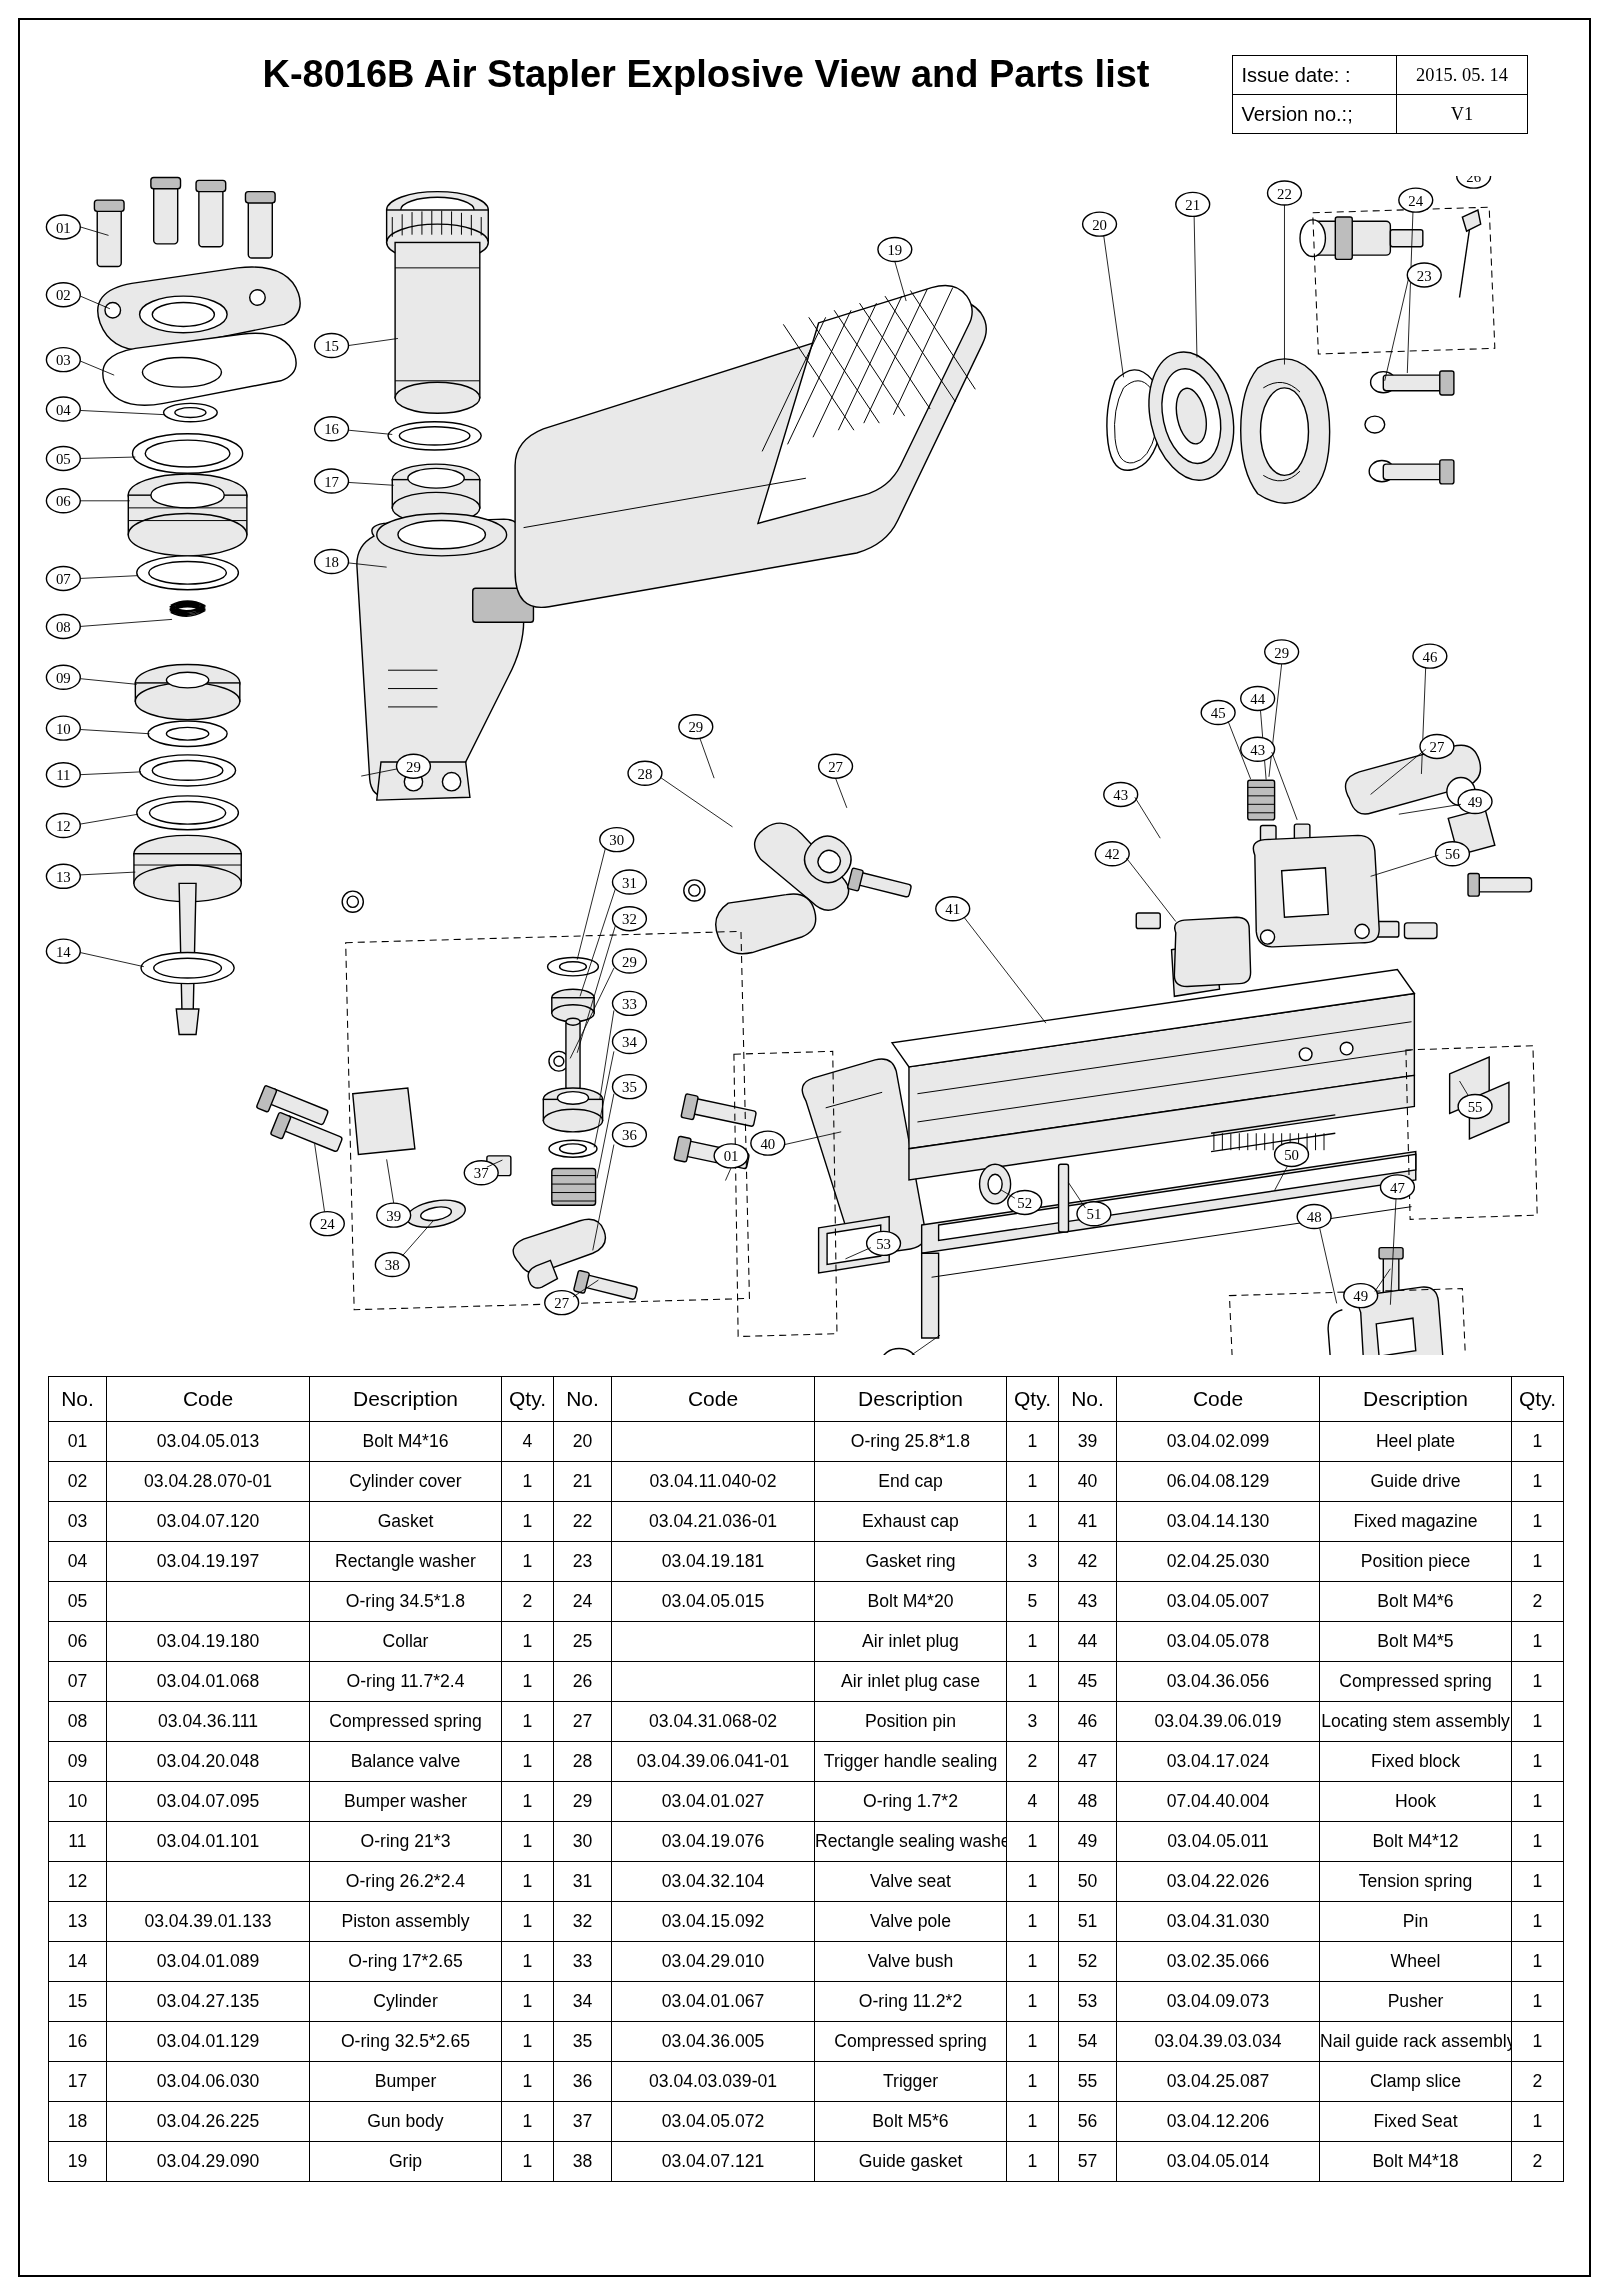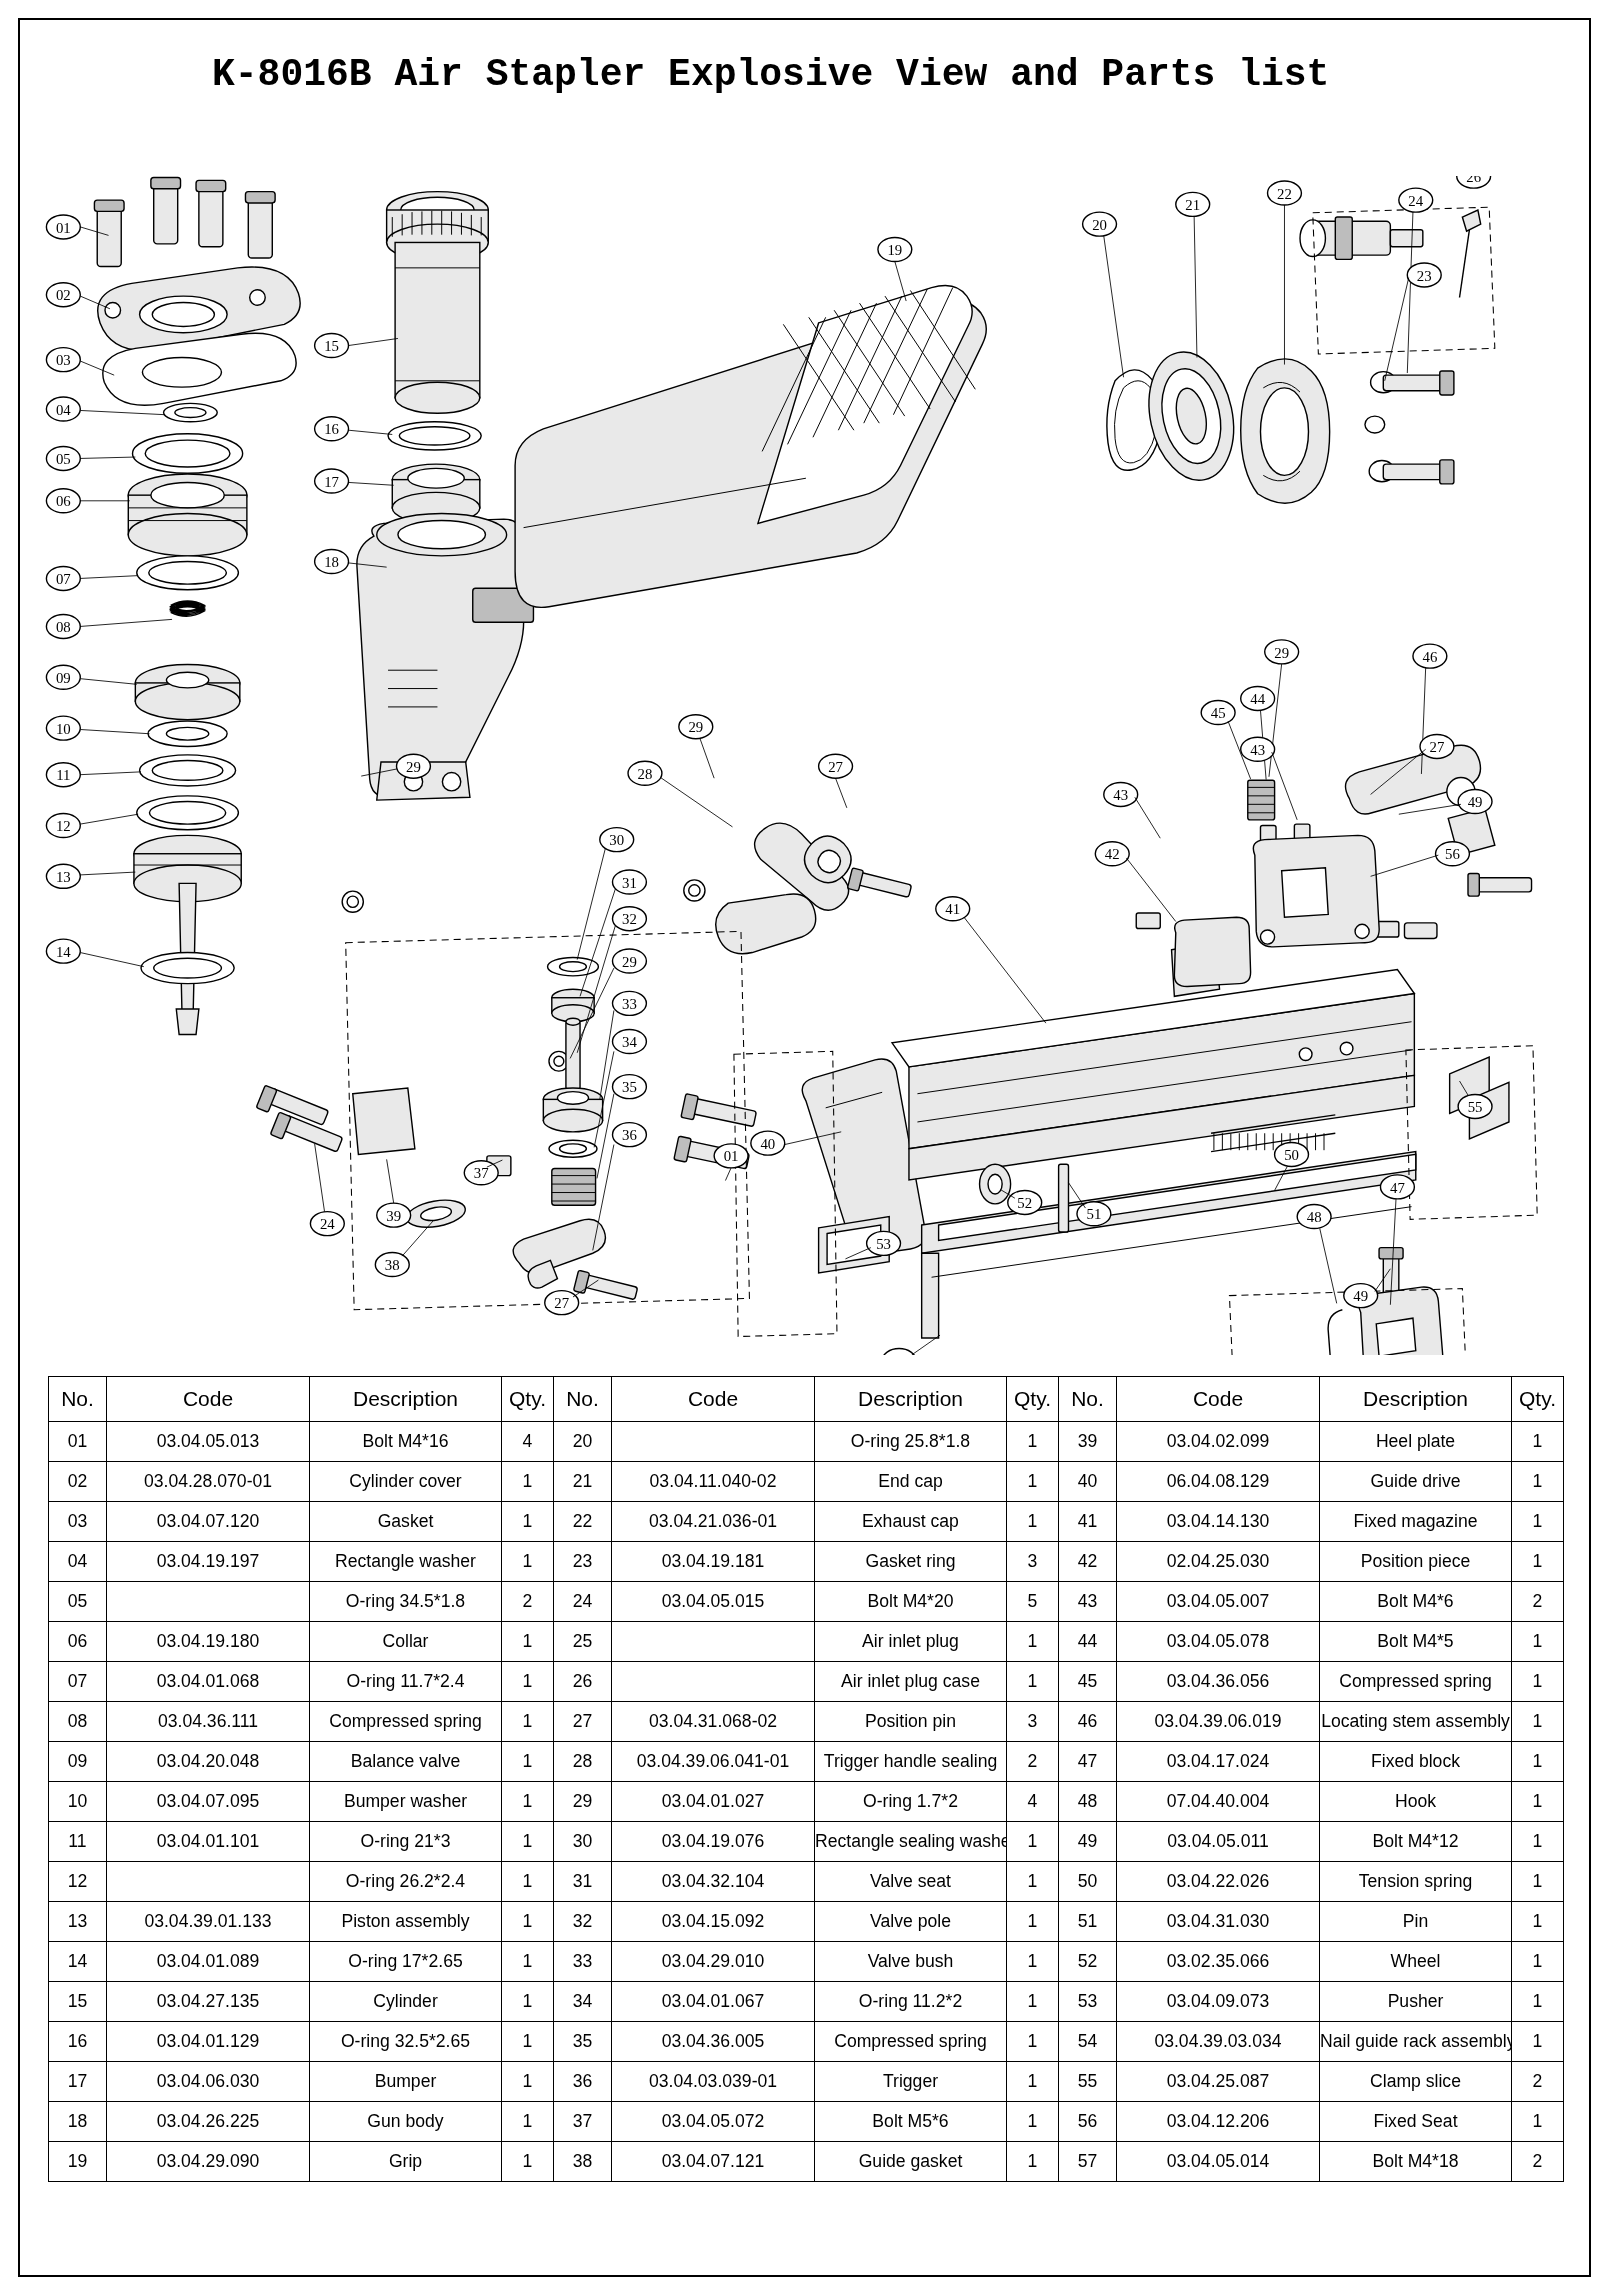--- a/index.html
+++ b/index.html
@@ -30,21 +30,21 @@
   }
   
   .title {
     position: absolute;
     left: 212px;
     top: 53px;
     width: 988px;
     text-align: center;
     font-size: 38px;
     font-weight: bold;
-    font-family: Liberation Mono, monospace;
+    font-family: Liberation Sans, sans-serif;
     letter-spacing: 0px;
     white-space: nowrap;
   }
   .issue-box {
     position: absolute;
     left: 1232px;
     top: 55px;
     width: 296px;
     border: 1.4px solid #000;
     box-sizing: border-box;
@@ -118,20 +118,30 @@
   .shrink2 { font-size: 12.7px; }
 </style>
 </head>
 <body>
 
 <div id="page">
   <div class="frame"></div>
 
   <div class="title">K-8016B Air Stapler Explosive View and Parts list</div>
 
+  <div class="issue-box">
+    <div class="issue-row">
+      <div class="issue-label">Issue date:  :</div>
+      <div class="issue-val">2015. 05. 14</div>
+    </div>
+    <div class="issue-row">
+      <div class="issue-label">Version no.:;</div>
+      <div class="issue-val">V1</div>
+    </div>
+  </div>
 
   <div class="diagram">
     <svg width="1567" height="1179" viewBox="0 0 2220 1670" xmlns="http://www.w3.org/2000/svg">
       <defs>
         <style>
           .ln  { stroke:#000; stroke-width:2; fill:none; }
           .lnt { stroke:#000; stroke-width:1.4; fill:none; }
           .lnh { stroke:#000; stroke-width:3; fill:none; }
           .fl  { fill:#e9e9e9; stroke:#000; stroke-width:2; }
           .fw  { fill:#ffffff; stroke:#000; stroke-width:2; }

